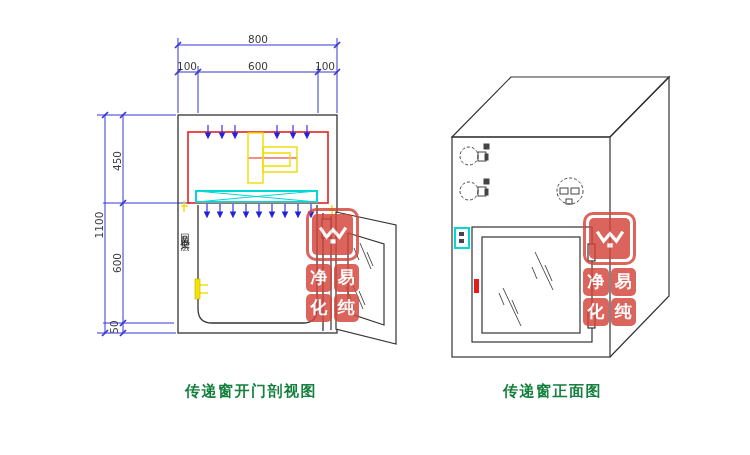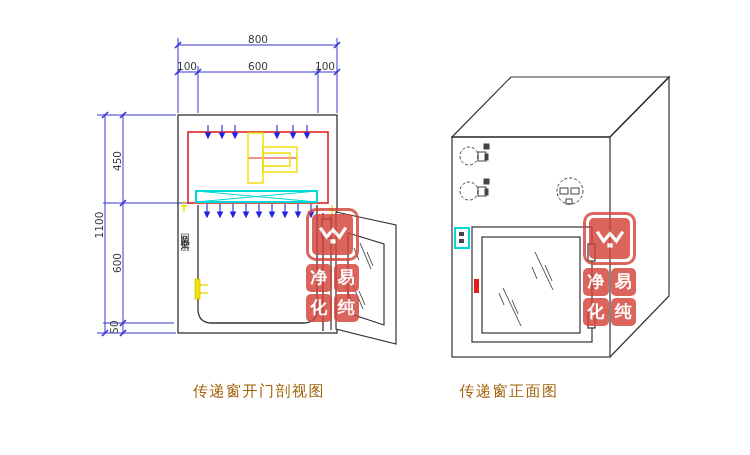--- a/index.html
+++ b/index.html
@@ -11,25 +11,25 @@
   .dim-label{
     position:absolute;font-size:10.5px;color:#3a3a3a;text-align:center;
     font-family:"DejaVu Sans",sans-serif;line-height:12px;white-space:nowrap;
   }
   .dim-vert{transform:rotate(-90deg);transform-origin:center center;}
   .air-layer{
     position:absolute;left:180px;top:226px;writing-mode:vertical-rl;
     font-size:9.5px;color:#222;letter-spacing:3px;line-height:10px;
   }
   .caption{
-    position:absolute;top:382px;font-size:15px;color:#a16207;text-align:center;
-    letter-spacing:1.5px;font-family:"Liberation Serif",serif;font-weight:normal;
+    position:absolute;top:382px;font-size:15px;color:#15803d;text-align:left;
+    letter-spacing:1.5px;font-family:"Liberation Serif",serif;font-weight:bold;
   }
   .caption.left{left:185px;width:148px;}
-  .caption.right{left:450px;width:118px;}
+  .caption.right{left:503px;width:118px;}
   .stamp{position:absolute;width:53px;opacity:.82;}
   .stamp.left-stamp{left:306px;top:208px;}
   .stamp.right-stamp{left:583px;top:212px;}
   .stamp-logo{
     height:41px;border:3px solid #d4443a;border-radius:10px;padding:3px;
   }
   .stamp-core{
     width:100%;height:100%;background:#d4443a;border-radius:5px;
     display:flex;align-items:center;justify-content:center;
   }

